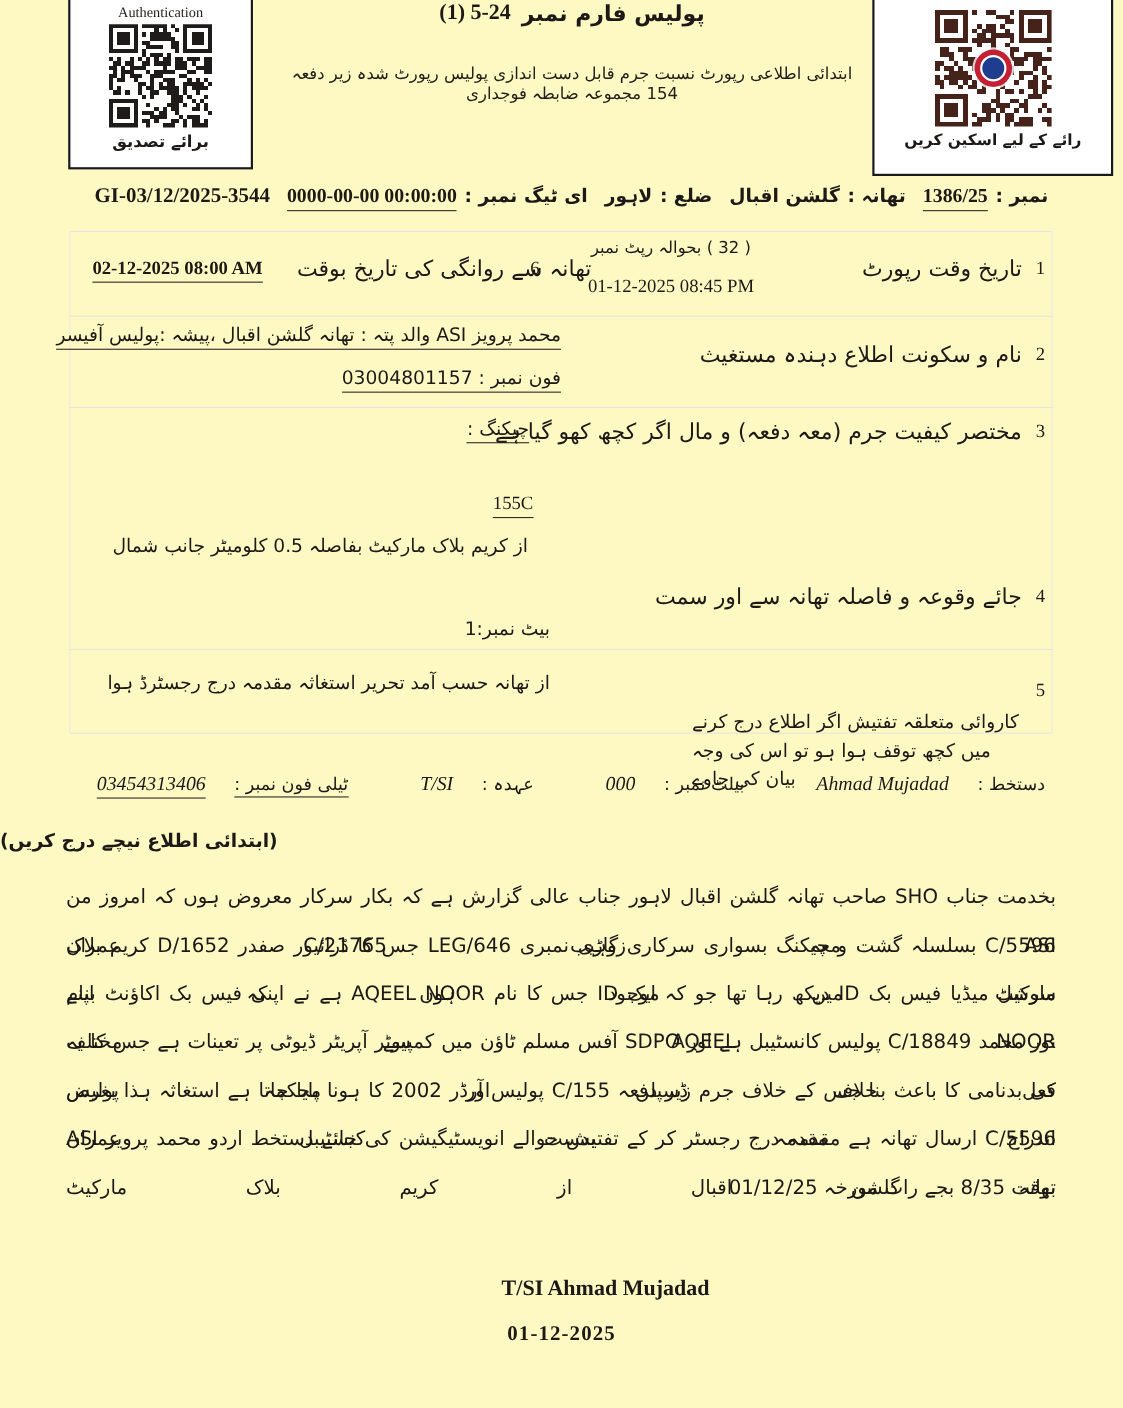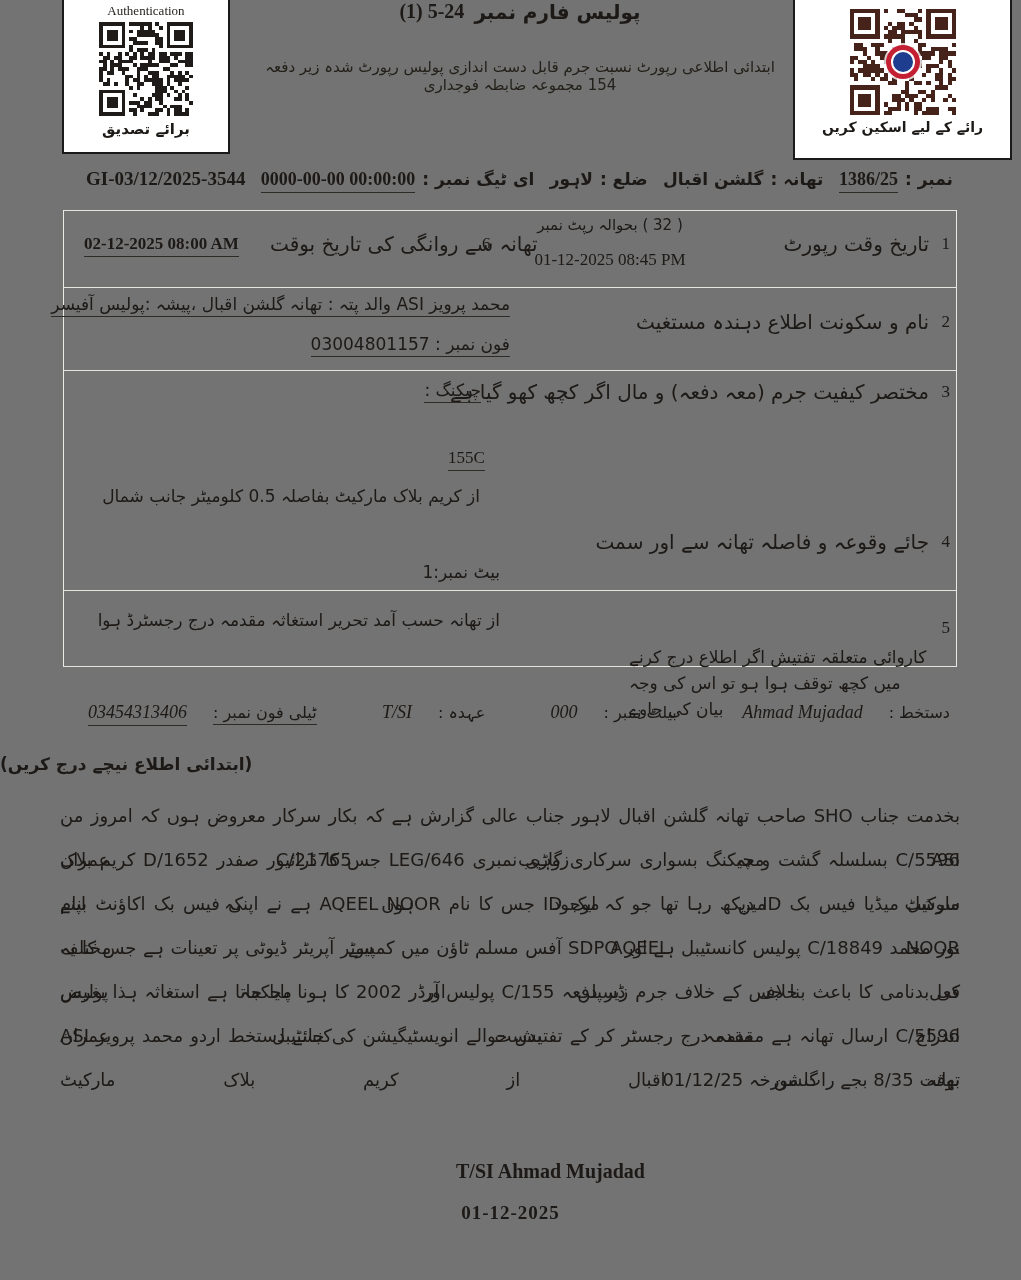--- a/index.html
+++ b/index.html
@@ -1,18 +1,18 @@
 <!DOCTYPE html>
 <html><head>
 <meta charset="utf-8">
 <style>
   html,body{margin:0;padding:0;background:#ffffff;}
   .page{
     position:relative;width:1021px;height:1280px;overflow:hidden;
-    background:#737373;color:#1c1916;
+    background:#fef9c3;color:#1c1916;
     font-family:"DejaVu Sans",sans-serif;
   }
   .urdu{direction:rtl;unicode-bidi:embed;}
   .latin{font-family:"Liberation Serif",serif;}
   .u{border-bottom:1.6px solid #2e2a25;padding-bottom:2px;}
 
   
   .qr-box{position:absolute;border:2px solid #1a1a1a;background:#fff;text-align:center;box-sizing:border-box;}
   .qr-box.left{left:62px;top:-12px;width:168px;height:166px;padding-top:13px;}
   .qr-box.right{left:793px;top:-16px;width:219px;height:176px;padding-top:20px;}

